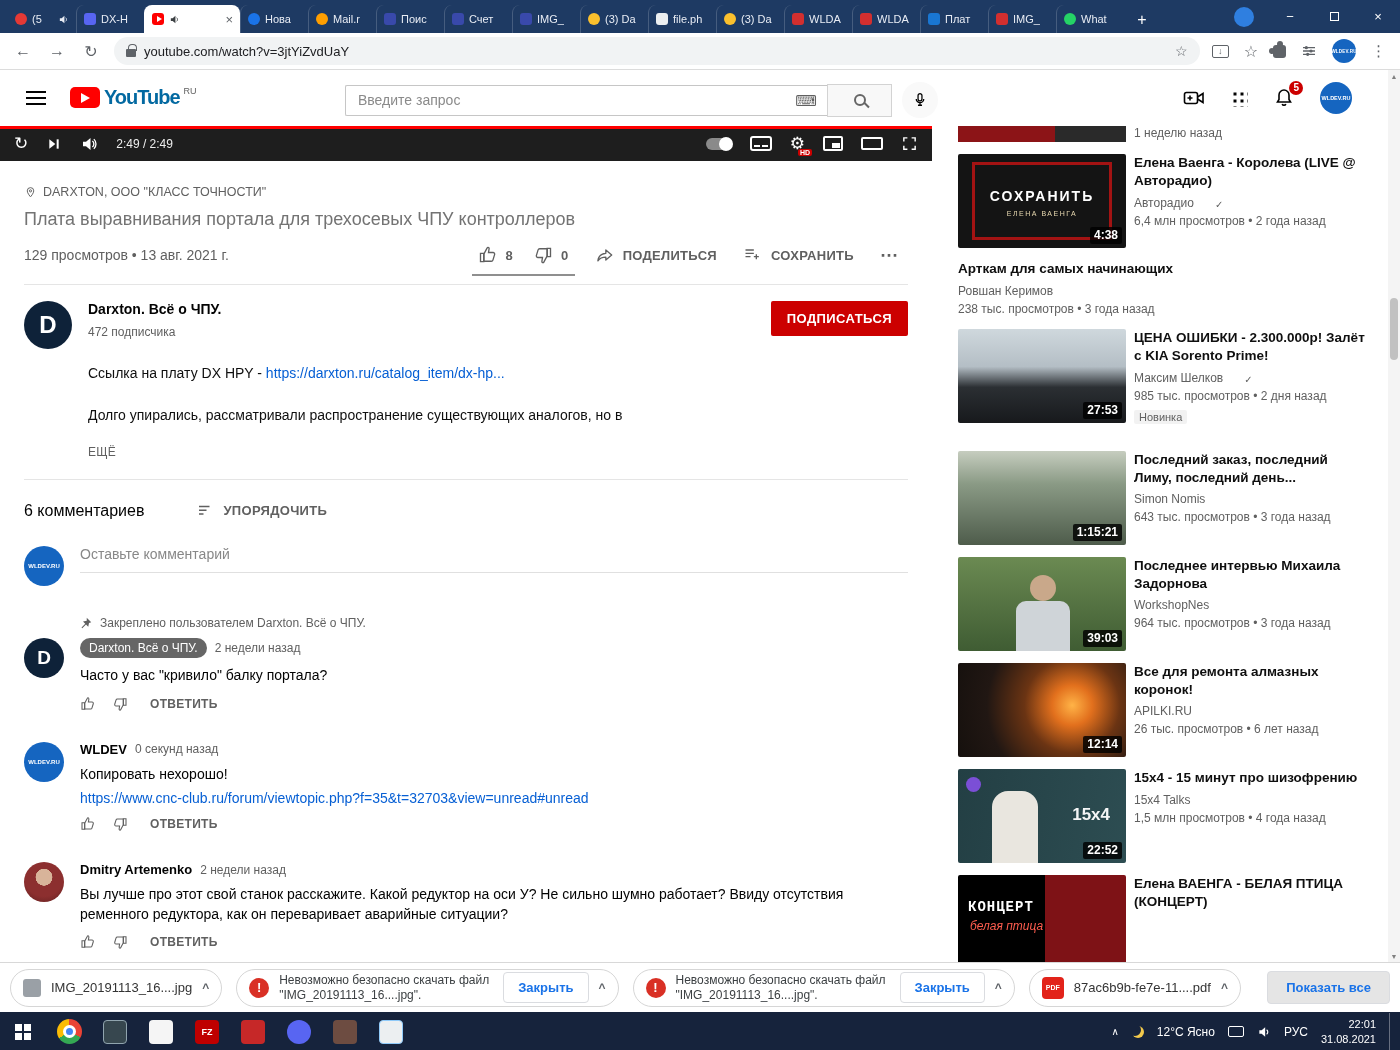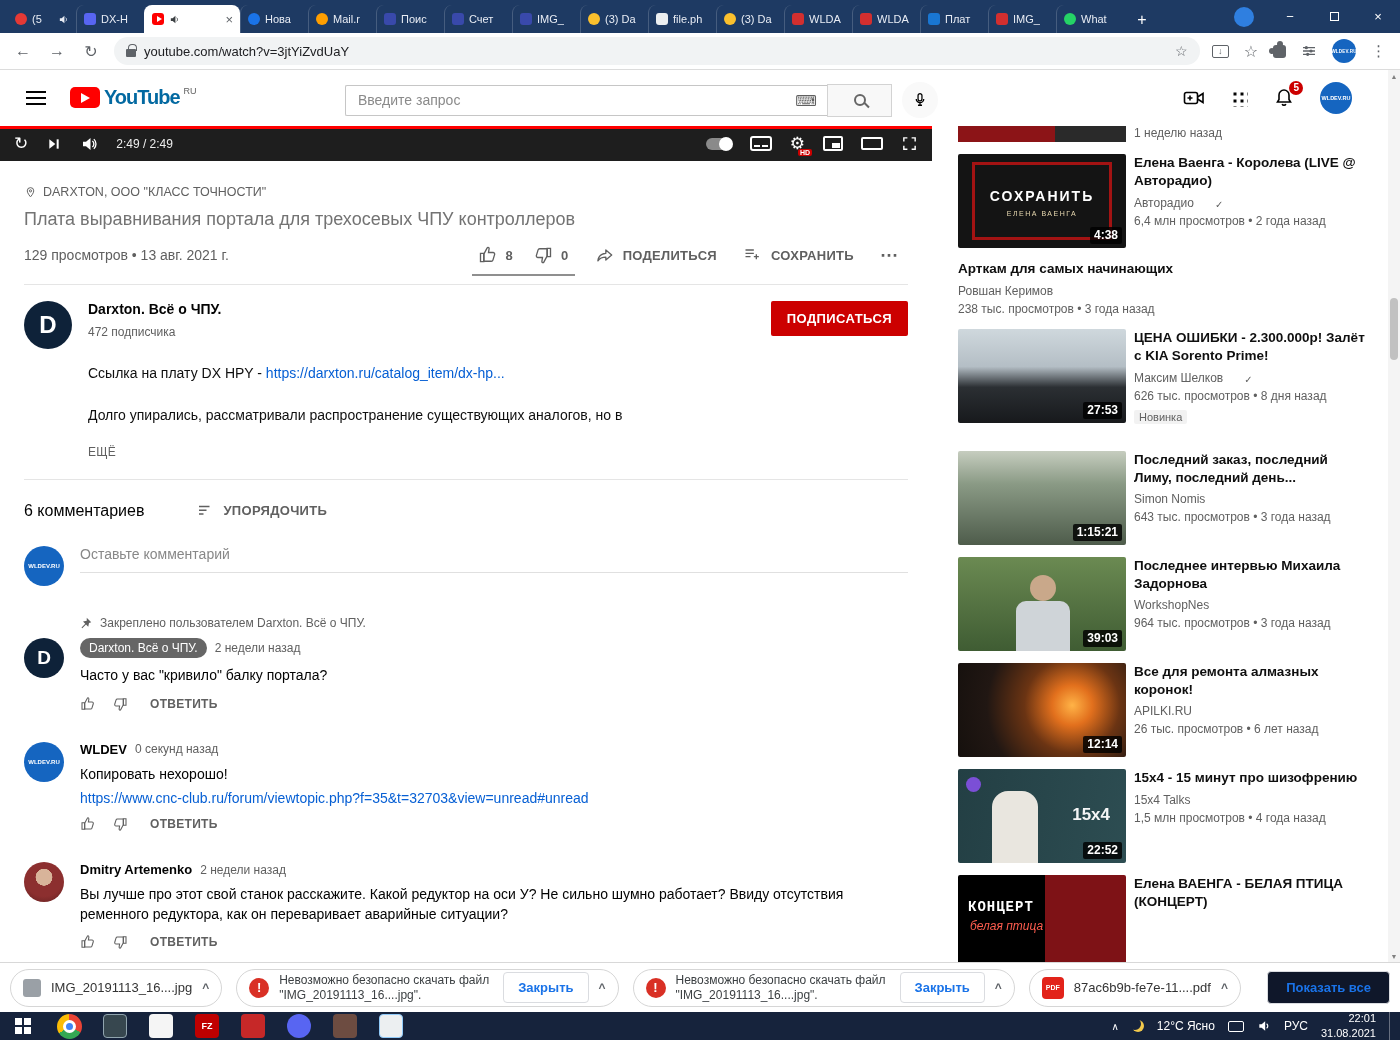--- a/index.html
+++ b/index.html
@@ -213,25 +213,25 @@
   .file-ic { width:18px; height:18px; background:#9aa0a6; border-radius:3px; flex:none; }
   .dl-name { font-size:13px; color:#333; white-space:nowrap; }
   .dl-chev { color:#5f6368; font-size:12px; font-weight:bold; }
   .warn-ic { width:20px; height:20px; border-radius:50%; background:var(--warning-red,#d93025); color:#fff;
     font-weight:bold; font-size:13px; display:flex; align-items:center; justify-content:center; flex:none; }
   .warn-text { font-size:12px; color:#3c4043; width:214px; line-height:1.25; }
   .dl-close { border:1px solid #dadce0; background:#fff; color:#1a73e8; font-size:13px; font-weight:bold;
     padding:7px 14px; border-radius:4px; font-family:inherit; white-space:nowrap; }
   .pdf-ic { width:22px; height:22px; border-radius:4px; background:#e2231a; color:#fff; font-size:7px;
     font-weight:bold; display:flex; align-items:center; justify-content:center; flex:none; }
-  .show-all { margin-left:auto; border:1px solid #dadce0; background:#0f172a; color:#1a73e8; font-size:13px;
+  .show-all { margin-left:auto; border:1px solid #dadce0; background:#e5e5e5; color:#1a73e8; font-size:13px;
     font-weight:bold; padding:8px 18px; border-radius:4px; font-family:inherit; white-space:nowrap; }
 
   
-  .taskbar { position:absolute; top:1012px; left:0; right:0; height:28px; background:var(--taskbar-bg,#16233c);
+  .taskbar { position:absolute; top:1012px; left:0; right:0; height:39px; background:var(--taskbar-bg,#16233c);
     display:flex; align-items:center; z-index:25; }
   .tb-btn { width:46px; height:38px; display:flex; align-items:center; justify-content:center; flex:none; }
   .start-ic { width:16px; height:16px; display:grid; grid-template-columns:7px 7px; grid-template-rows:7px 7px; gap:2px; }
   .start-ic span { background:#fff; }
   .chrome-ic { width:25px; height:25px; border-radius:50%;
     background:conic-gradient(#ea4335 0 33%, #34a853 0 66%, #fbbc05 0 100%); position:relative; }
   .chrome-ic span { position:absolute; inset:6px; background:#4285f4; border-radius:50%; border:3px solid #fff; }
   .sq { width:24px; height:24px; border-radius:4px; }
   .i-util { background:#37474f; border:1px solid #90a4ae; }
   .i-note { background:#f5f5f5; }
@@ -630,21 +630,21 @@
     <div class="side-item">
       <div class="thumb t3">
         <span class="duration">27:53</span>
       </div>
       <div class="s-info">
         <div class="s-title">ЦЕНА ОШИБКИ - 2.300.000р! Залёт с KIA Sorento Prime!</div>
         <div class="s-channel">
             <span>Максим Шелков</span>
             <span class="ver">✓</span>
           </div>
-        <div class="s-meta">626 тыс. просмотров • 8 дня назад</div>
+        <div class="s-meta">985 тыс. просмотров • 2 дня назад</div>
         <span class="s-badge">Новинка</span>
       </div>
     </div>
 
     <div class="side-item mt-extra">
       <div class="thumb t4">
         <span class="duration">1:15:21</span>
       </div>
       <div class="s-info">
         <div class="s-title">Последний заказ, последний Лиму, последний день...</div>

